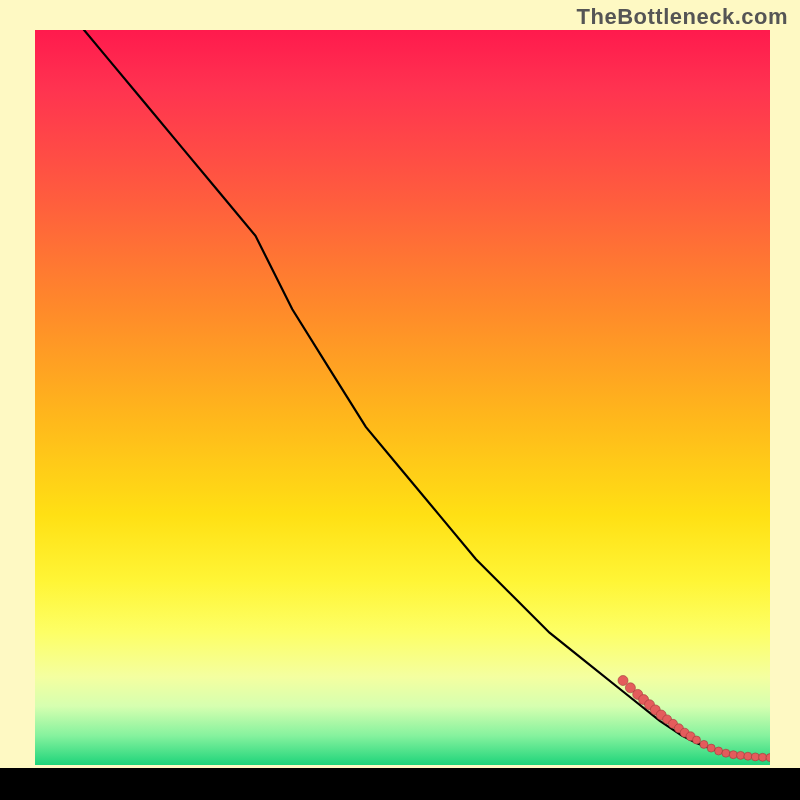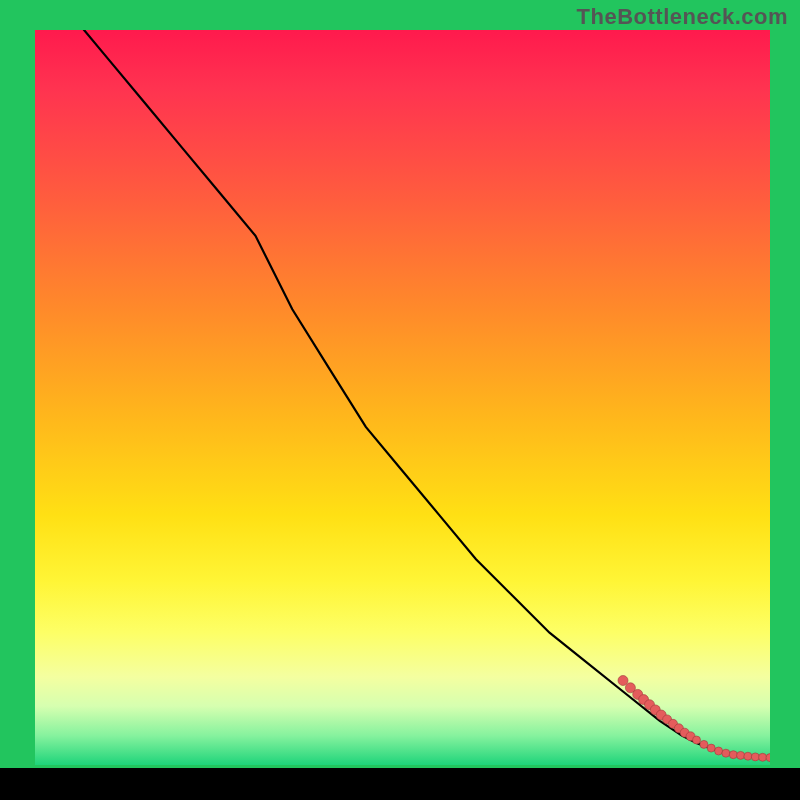--- a/index.html
+++ b/index.html
@@ -8,21 +8,21 @@
     width: 800px;
     height: 800px;
     background: #000;
     font-family: Arial, Helvetica, sans-serif;
     overflow: hidden;
   }
   .frame {
     position: relative;
     width: 800px;
     height: 768px;
-    background: #22c55e;
+    background: #fef9c3;
   }
   .watermark {
     position: absolute;
     top: 4px;
     right: 12px;
     color: #555;
     font-size: 22px;
     font-weight: 600;
     letter-spacing: 0.5px;
     z-index: 10;

